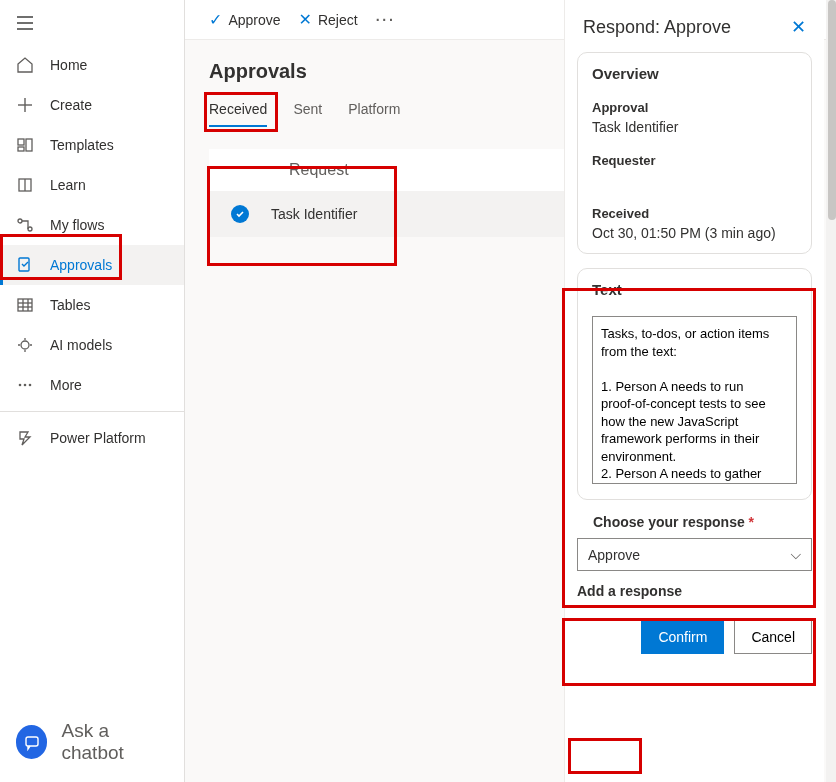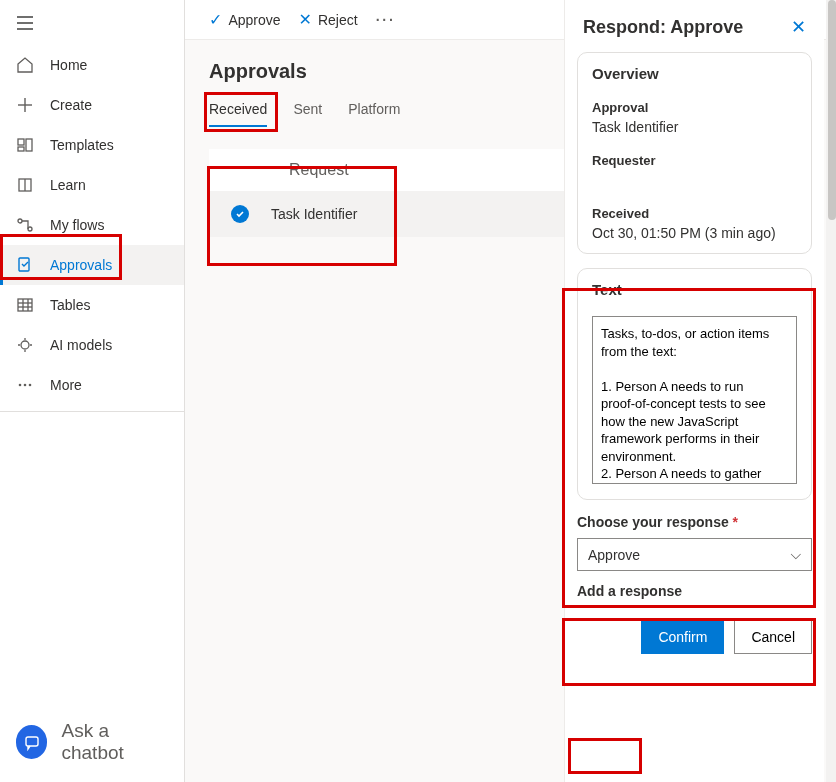--- a/index.html
+++ b/index.html
@@ -162,21 +162,21 @@
     height: 220px;
     background: #c8c6c4;
     border-radius: 4px;
   }
   .panel-header {
     display: flex;
     justify-content: space-between;
     align-items: center;
     padding: 16px 18px 14px 18px;
   }
-  .panel-title { font-size: 18px; font-weight: 700; }
+  .panel-title { font-size: 18px; font-weight: 400; }
   .panel-close { color: #0078d4; cursor: pointer; font-size: 18px; }
 
   .card {
     border: 1px solid #e1dfdd;
     border-radius: 10px;
     margin: 0 12px 14px 12px;
     padding: 12px 14px;
   }
   .card h3 {
     font-size: 15px;
@@ -211,20 +211,21 @@
     line-height: 1.35;
     overflow-y: scroll;
   }
 
   .response-section {
     margin: 0 12px 12px 12px;
   }
   .section-label {
     font-size: 14px; font-weight: 600;
     margin-bottom: 8px;
+    margin-left: 16px;
   }
   .req-star { color: #d13438; }
   .select {
     width: 100%;
     border: 1px solid #8a8886;
     display: flex;
     justify-content: space-between;
     align-items: center;
     padding: 7px 10px;
     background: #fff;
@@ -361,20 +362,28 @@
         <span class="icon">
             <svg viewBox="0 0 18 18" fill="#605e5c">
               <circle cx="4" cy="9" r="1.3"></circle>
               <circle cx="9" cy="9" r="1.3"></circle>
               <circle cx="14" cy="9" r="1.3"></circle>
             </svg>
           </span>
         <span>More</span>
       </div>
       <div class="nav-divider"></div>
+      <div class="nav-item">
+        <span class="icon">
+            <svg viewBox="0 0 18 18" fill="none" stroke="#605e5c" stroke-width="1.3">
+              <path d="M4 3 H12 L9 8 H14 L6 16 L8 10 H4 Z"></path>
+            </svg>
+          </span>
+        <span>Power Platform</span>
+      </div>
     </div>
     <div class="sidebar-footer">
       <div class="chatbot-circle">
         <svg viewBox="0 0 18 18" fill="none" stroke="#fff" stroke-width="1.4">
             <rect x="3" y="4" width="12" height="9" rx="2"></rect>
             <path d="M7 13 L5 16 L5 13"></path>
           </svg>
       </div>
       <span class="ask-chatbot">Ask a chatbot</span>
     </div>

